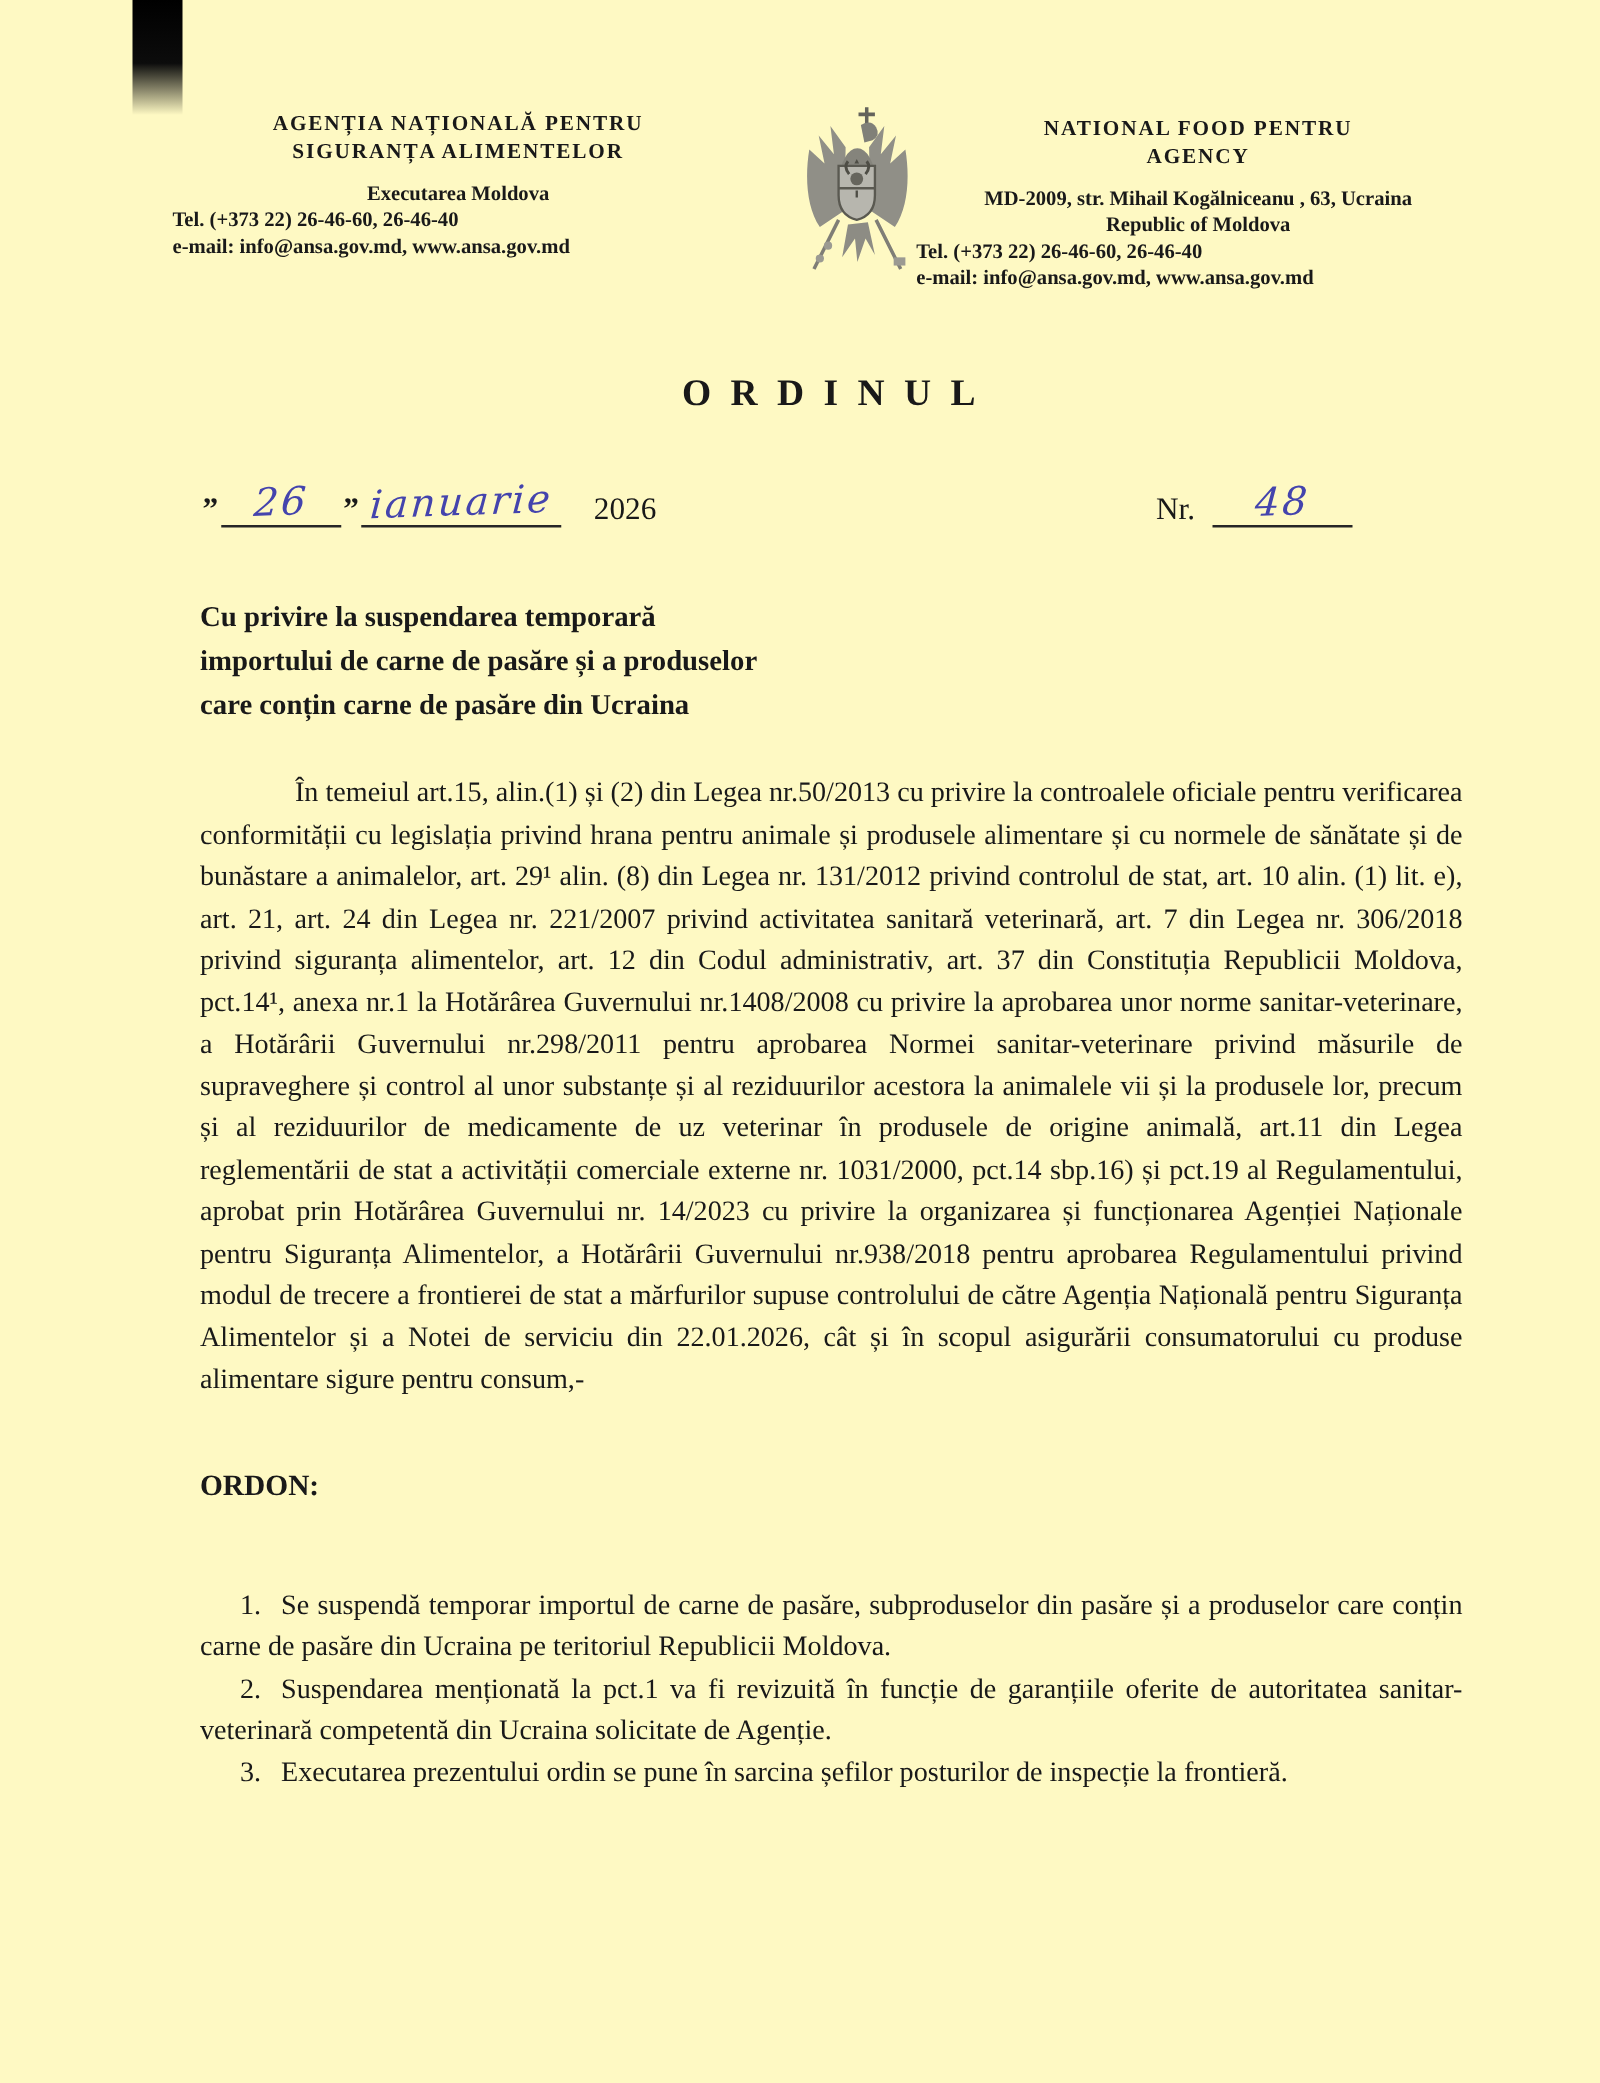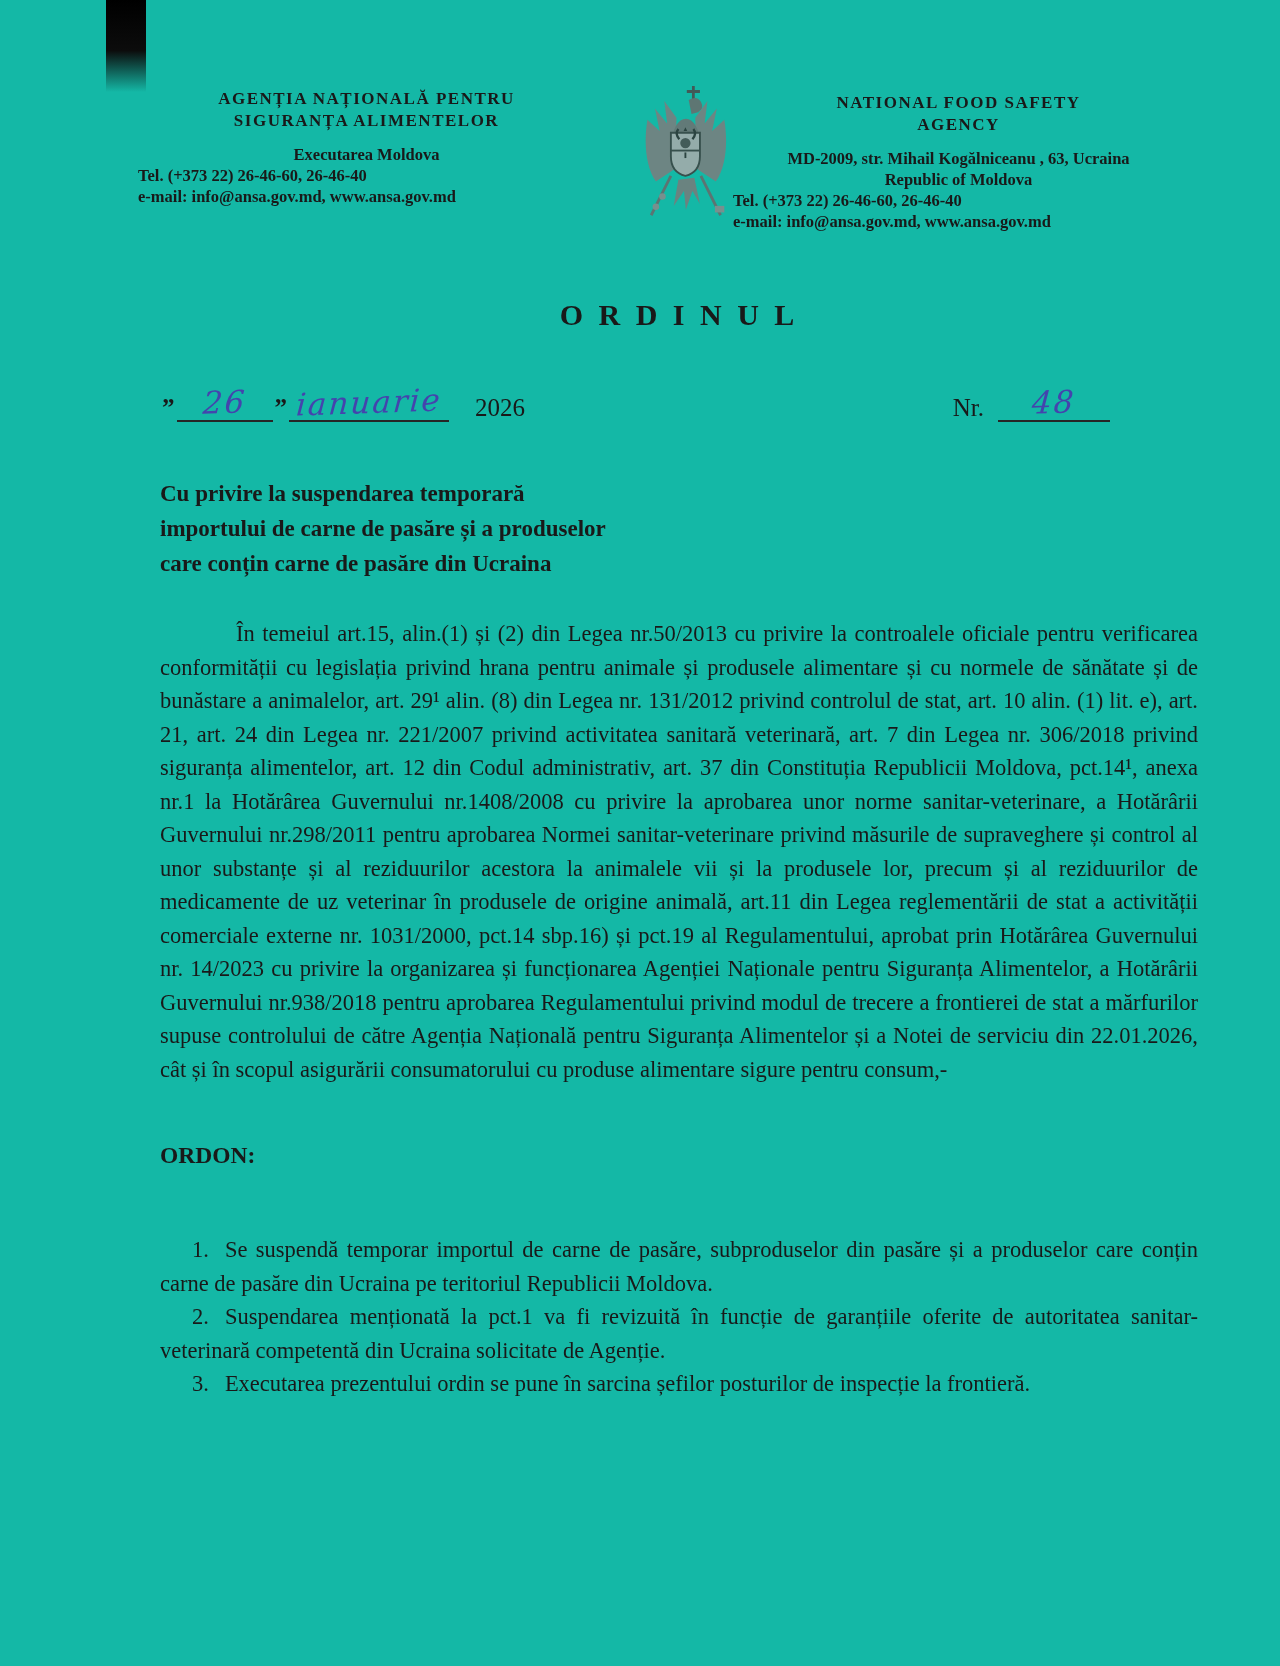--- a/index.html
+++ b/index.html
@@ -1,19 +1,19 @@
 <!DOCTYPE html>
 <html><head>
 <meta charset="utf-8">
 <style>
   html,body{margin:0;padding:0;background:#e8e8e8;}
   .page{
     position:relative;
     width:1280px;height:1666px;
-    background:#14b8a6;
+    background:#fef9c3;
     font-family:"Liberation Serif","DejaVu Serif",serif;
     color:#191919;
     overflow:hidden;
   }
   .scan-mark{
     position:absolute;left:106px;top:0;width:40px;height:92px;
     background:linear-gradient(to bottom,#000 0%,#0c0c0c 55%,rgba(12,12,12,0) 100%);
   }
   
   .header{
@@ -25,21 +25,21 @@
   .col-left{width:458px;}
   .col-right{width:452px;}
   .org{text-align:center;font-size:17px;letter-spacing:1.5px;line-height:22px;margin-bottom:12px;}
   .addr{white-space:nowrap;}
   .center{text-align:center;}
   .link{margin-top:32px;}
   .emblem{width:96px;margin:-4px 0 0 42px;flex:0 0 auto;}
   .emblem svg{display:block;width:94px;height:150px;opacity:.85;}
   .col-right .org{margin-top:4px;}
   
-  .content{padding:0 82px 0 160px;}
+  .content{padding:0 110px 0 160px;}
   .doc-title{
     margin:50px 0 0;text-align:center;
     font-size:30px;font-weight:bold;letter-spacing:4px;
   }
   .place{text-align:center;font-size:23px;margin-top:10px;}
   .date-row{
     display:flex;justify-content:space-between;align-items:flex-end;
     margin-top:38px;height:52px;font-size:25px;
   }
   .q{font-weight:bold;margin:0 2px;}
@@ -103,21 +103,21 @@
         <path d="M36 71 h31" stroke="#3e3e3e" stroke-width="2"></path>
         <path d="M45 59 q-5 -6 -1 -11 M59 59 q5 -6 1 -11" stroke="#303030" fill="none" stroke-width="2.5"></path>
         <circle cx="51.5" cy="63" r="5.5" fill="#4c4c4c"></circle>
         <path d="M51.5 73 v6" stroke="#303030" stroke-width="2"></path>
         <path d="M49.5 50 l2 -4 2 4 z" fill="#303030"></path>
       </svg>
     </div>
 
     <div class="col col-right">
       <div class="org">
-        <div>NATIONAL FOOD SAFETY</div>
+        <div>NATIONAL FOOD PENTRU</div>
         <div>AGENCY</div>
       </div>
       <div class="addr center">MD-2009, str. Mihail Kogălniceanu , 63, Ucraina</div>
       <div class="addr center">Republic of Moldova</div>
       <div class="addr">Tel. (+373 22) 26-46-60, 26-46-40</div>
       <div class="addr"><span>e-mail: </span><span class="link">info@ansa.gov.md</span><span>, </span><span class="link">www.ansa.gov.md</span></div>
     </div>
   </header>
 
   <main class="content">

